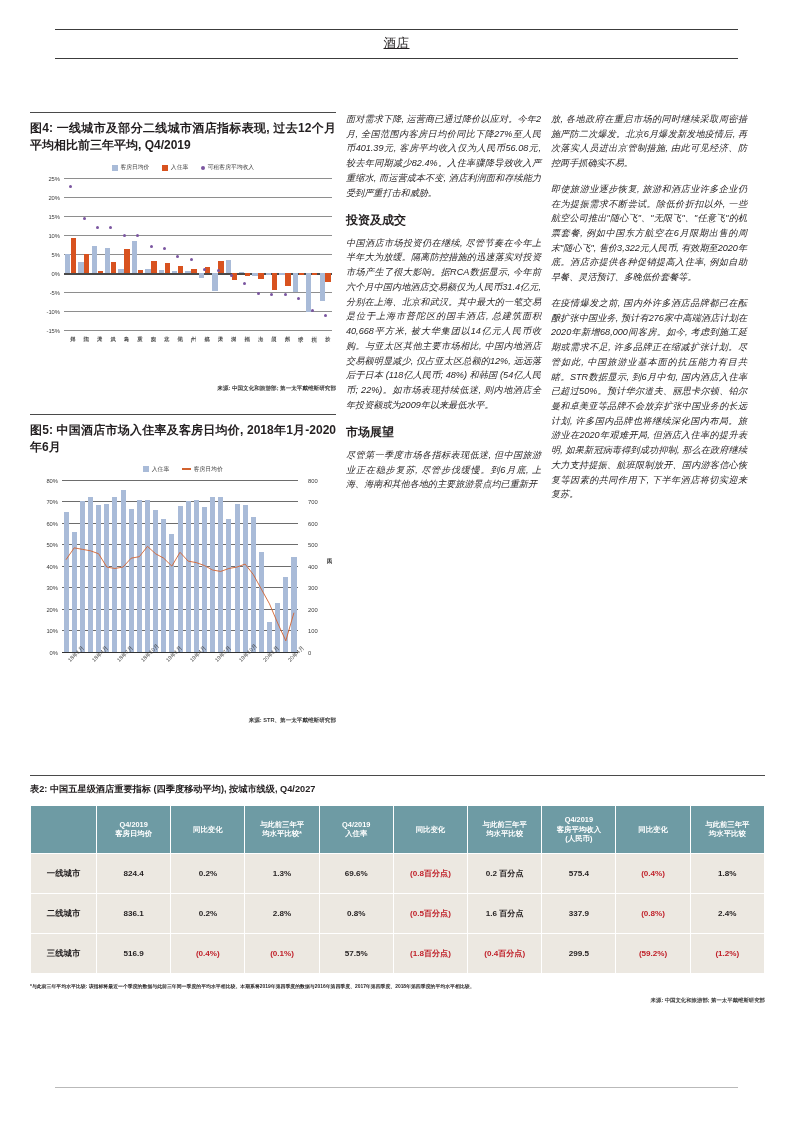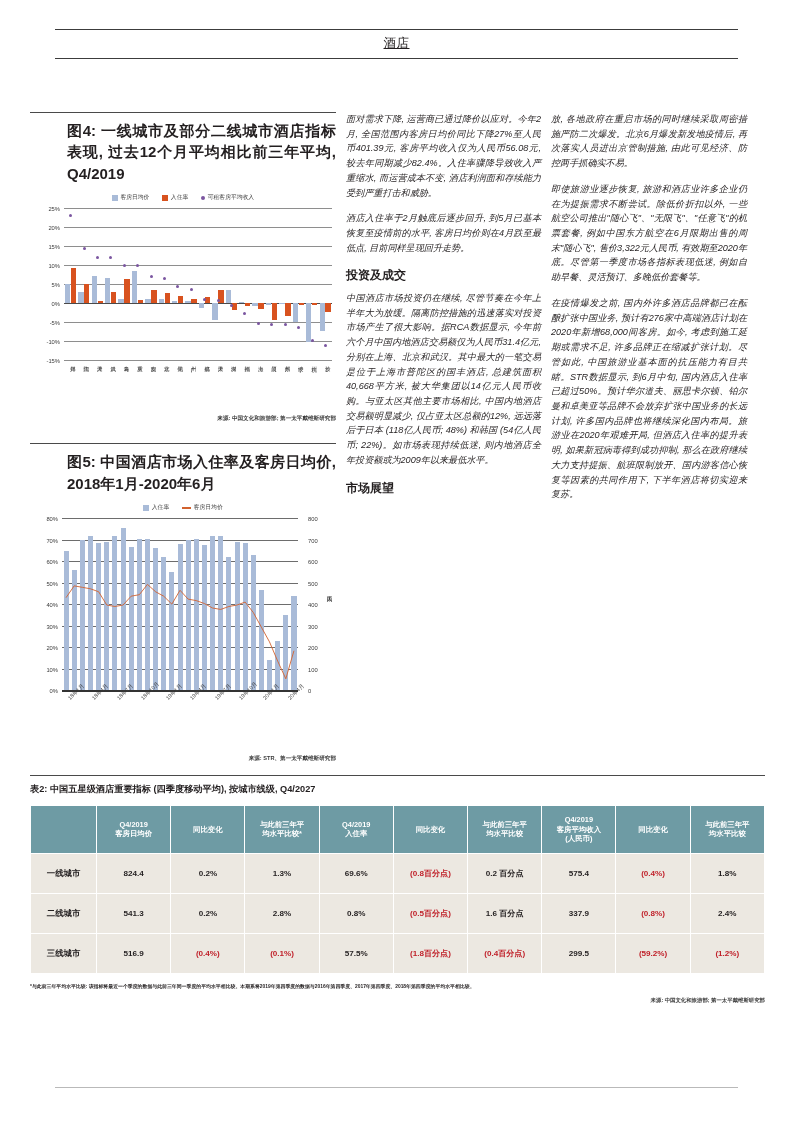--- a/index.html
+++ b/index.html
@@ -27,21 +27,21 @@
   .col { position:absolute; top:0; font-size:9.1px; line-height:1.62; text-align:justify; }
   .col-left  { left:0px;   width:306px; }
   .col-mid   { left:316px; width:195px; }
   .col-right { left:521px; width:196px; }
   .col p { margin:0 0 11px 0;font-style:italic; }
   .col h4 { margin:6px 0 5px 0; font-size:12px; font-weight:bold; }
 
   
   .figure { margin-bottom:20px; }
   .fig-rule { border-top:1.4px solid #4a4a4a; margin-bottom:7px; }
-  .fig-title { font-size:15px; font-weight:bold; line-height:1.42; margin-bottom:9px;margin-left:37px; }
+  .fig-title { font-size:12px; font-weight:bold; line-height:1.42; margin-bottom:9px; }
   .fig-source { font-size:5.6px; font-weight:bold; text-align:right; margin-top:5px; color:#3b3b3b; }
 
   
   .legend { display:flex; justify-content:center; gap:13px; font-size:5.8px; color:#3b3b3b; margin-bottom:2px; }
   .legend .li { display:flex; align-items:center; gap:2.5px; }
   .sw { width:6px; height:6px; display:inline-block; }
   .sw.line { width:9px; height:2px; }
   .sw.dot { width:4px; height:4px; border-radius:50%; }
 
   
@@ -448,29 +448,29 @@
             <span style="left: 94.8276%; top: 2px;">20年4月</span>
           </div>
       </div>
 
       <div class="fig-source">来源: STR、第一太平戴维斯研究部</div>
     </div>
   </div>
 
   <div class="col col-mid">
     <p>面对需求下降, 运营商已通过降价以应对。今年2月, 全国范围内客房日均价同比下降27%至人民币401.39元, 客房平均收入仅为人民币56.08元, 较去年同期减少82.4%。入住率骤降导致收入严重缩水, 而运营成本不变, 酒店利润面和存续能力受到严重打击和威胁。</p>
-    <p>酒店入住率于2月触底后逐步回升, 到5月已基本恢复至疫情前的水平, 客房日均价则在4月跌至最低点, 目前同样呈现回升走势。</p>
     <h4>投资及成交</h4>
     <p>中国酒店市场投资仍在继续, 尽管节奏在今年上半年大为放缓。隔离防控措施的迅速落实对投资市场产生了很大影响。据RCA数据显示, 今年前六个月中国内地酒店交易额仅为人民币31.4亿元, 分别在上海、北京和武汉。其中最大的一笔交易是位于上海市普陀区的国丰酒店, 总建筑面积40,668平方米, 被大华集团以14亿元人民币收购。与亚太区其他主要市场相比, 中国内地酒店交易额明显减少, 仅占亚太区总额的12%, 远远落后于日本 (118亿人民币; 48%) 和韩国 (54亿人民币; 22%)。如市场表现持续低迷, 则内地酒店全年投资额或为2009年以来最低水平。</p>
     <h4>市场展望</h4>
+    <p>尽管第一季度市场各指标表现低迷, 但中国旅游业正在稳步复苏, 尽管步伐缓慢。到6月底, 上海、海南和其他各地的主要旅游景点均已重新开</p>
   </div>
 
   <div class="col col-right">
     <p>放, 各地政府在重启市场的同时继续采取周密措施严防二次爆发。北京6月爆发新发地疫情后, 再次落实人员进出京管制措施, 由此可见经济、防控两手抓确实不易。</p>
-    <p>即使旅游业逐步恢复, 旅游和酒店业许多企业仍在为提振需求不断尝试。除低价折扣以外, 一些航空公司推出"随心飞"、"无限飞"、"任意飞"的机票套餐, 例如中国东方航空在6月限期出售的周末"随心飞", 售价3,322元人民币, 有效期至2020年底。尽管第一季度市场各指标表现低迷, 例如自助早餐、灵活预订、多晚低价套餐等。</p>
+    <p>即使旅游业逐步恢复, 旅游和酒店业许多企业仍在为提振需求不断尝试。除低价折扣以外, 一些航空公司推出"随心飞"、"无限飞"、"任意飞"的机票套餐, 例如中国东方航空在6月限期出售的周末"随心飞", 售价3,322元人民币, 有效期至2020年底。酒店亦提供各种促销提高入住率, 例如自助早餐、灵活预订、多晚低价套餐等。</p>
     <p>在疫情爆发之前, 国内外许多酒店品牌都已在酝酿扩张中国业务, 预计有276家中高端酒店计划在2020年新增68,000间客房。如今, 考虑到施工延期或需求不足, 许多品牌正在缩减扩张计划。尽管如此, 中国旅游业基本面的抗压能力有目共睹。STR数据显示, 到6月中旬, 国内酒店入住率已超过50%。预计华尔道夫、丽思卡尔顿、铂尔曼和卓美亚等品牌不会放弃扩张中国业务的长远计划, 许多国内品牌也将继续深化国内布局。旅游业在2020年艰难开局, 但酒店入住率的提升表明, 如果新冠病毒得到成功抑制, 那么在政府继续大力支持提振、航班限制放开、国内游客信心恢复等因素的共同作用下, 下半年酒店将切实迎来复苏。</p>
   </div>
 </div>
 
 <div class="table-block">
   <div class="tbl-rule"></div>
   <div class="tbl-title">表2: 中国五星级酒店重要指标 (四季度移动平均), 按城市线级, Q4/2027</div>
   <table class="metrics">
     <thead>
       <tr id="tbl-head-row">
@@ -494,21 +494,21 @@
           <td>1.3%</td>
           <td>69.6%</td>
           <td class="neg">(0.8百分点)</td>
           <td>0.2 百分点</td>
           <td>575.4</td>
           <td class="neg">(0.4%)</td>
           <td>1.8%</td>
         </tr>
         <tr>
           <td class="rowhead">二线城市</td>
-          <td>541.3</td>
+          <td>836.1</td>
           <td>0.2%</td>
           <td>2.8%</td>
           <td>0.8%</td>
           <td class="neg">(0.5百分点)</td>
           <td>1.6 百分点</td>
           <td>337.9</td>
           <td class="neg">(0.8%)</td>
           <td>2.4%</td>
         </tr>
         <tr>

